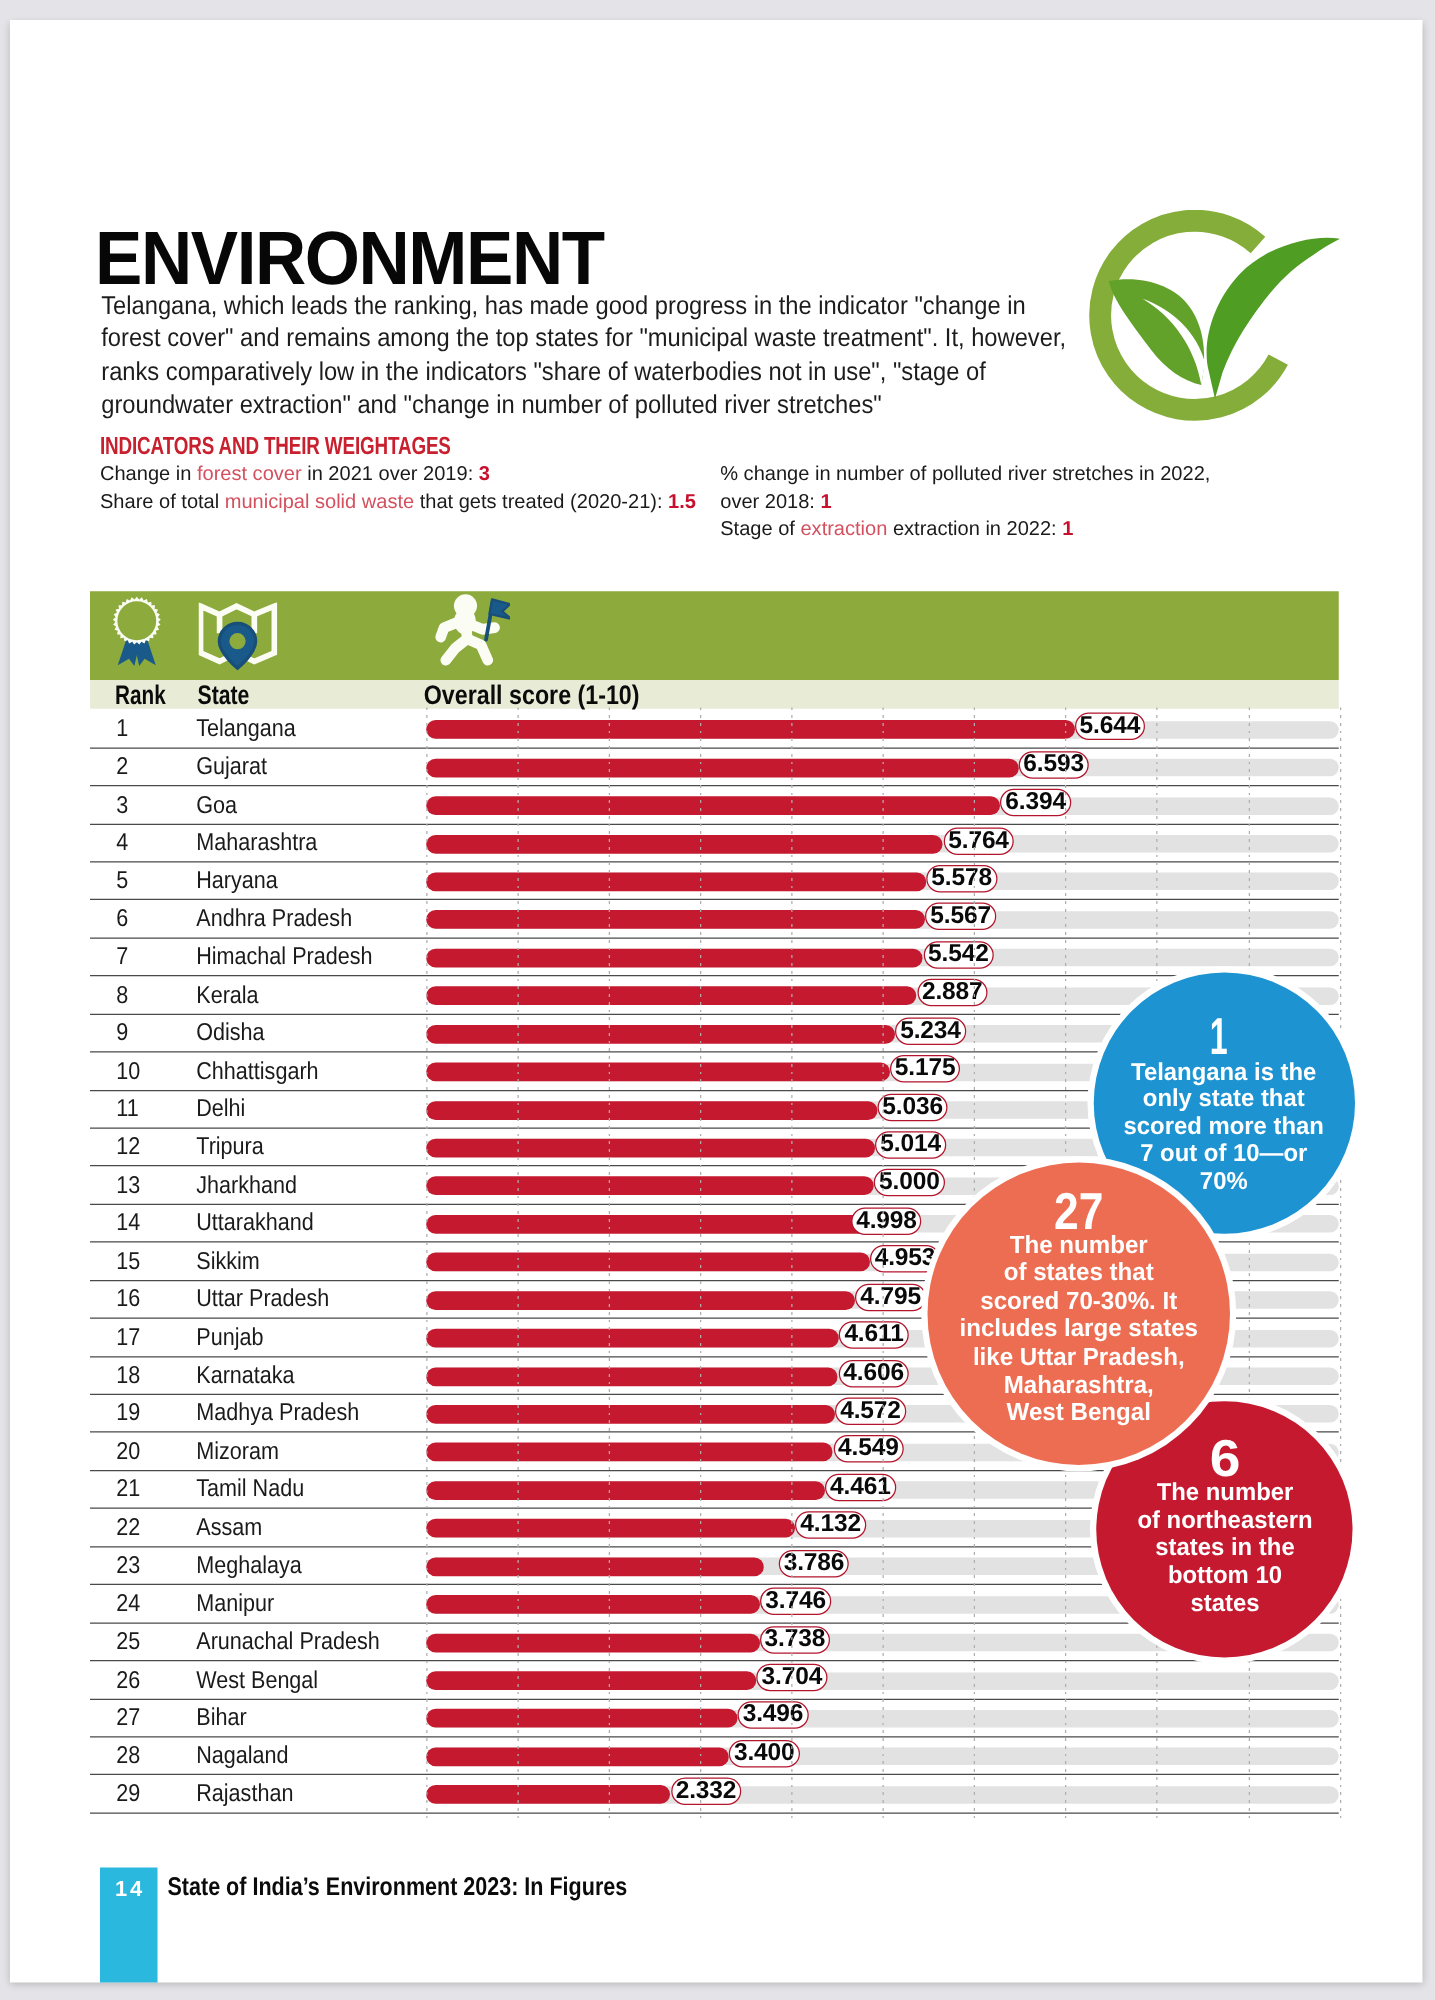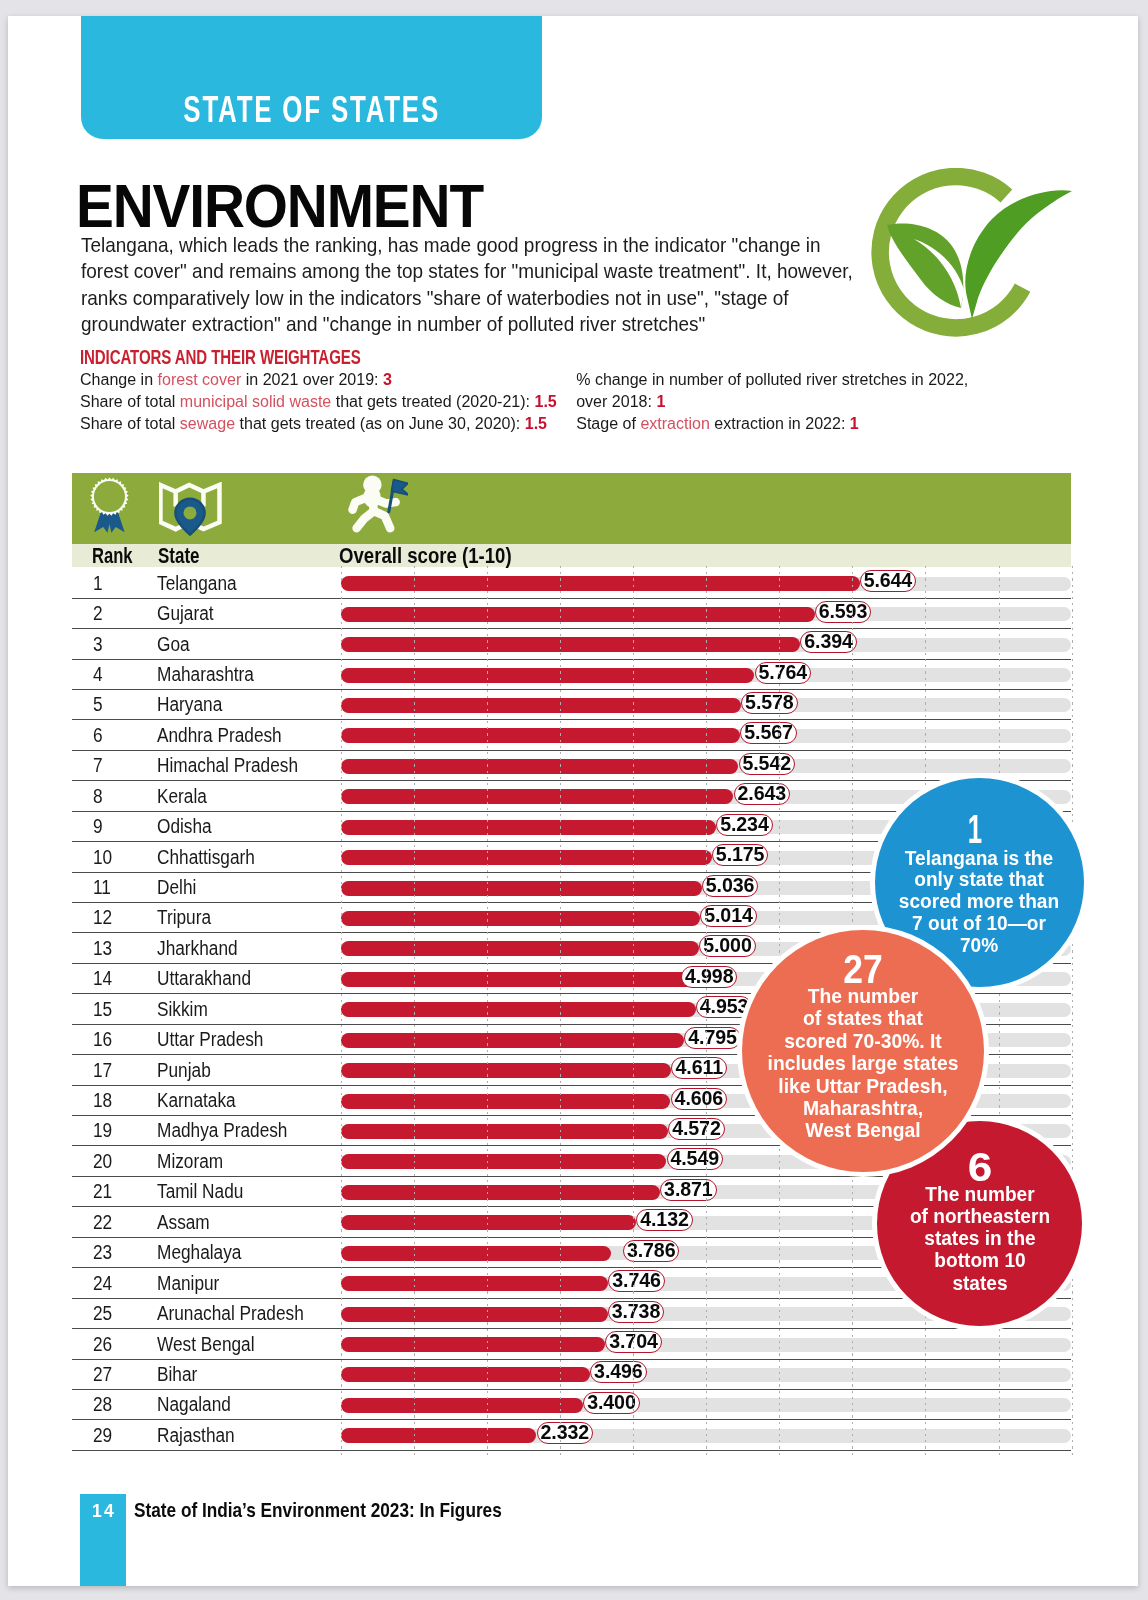--- a/index.html
+++ b/index.html
@@ -57,23 +57,20 @@
   .fbox{position:absolute;left:71.8px;top:1478.1px;width:46.1px;height:92.7px;background:#2ab8de;}
   .fnum{position:absolute;left:71.8px;top:1485px;width:46.1px;text-align:center;color:#fff;font-weight:bold;font-size:17.5px;letter-spacing:2.2px;text-indent:2.2px;}
   .ftxt{position:absolute;left:126.3px;top:1482.2px;font-size:20.5px;font-weight:bold;color:#0b0b0b;white-space:nowrap;
         transform:scaleX(.840);transform-origin:left top;}
 </style>
 </head>
 <body>
 
 <div class="page">
 
-  <div class="banner">
-    <div class="banner-label">STATE OF STATES</div>
-  </div>
 
   <div class="title">ENVIRONMENT</div>
   <div class="intro">
     <div>Telangana, which leads the ranking, has made good progress in the indicator "change in</div>
     <div>forest cover" and remains among the top states for "municipal waste treatment". It, however,</div>
     <div>ranks comparatively low in the indicators "share of waterbodies not in use",  "stage of</div>
     <div>groundwater extraction" and "change in number of polluted river stretches"</div>
   </div>
 
   <div class="logo"><svg viewBox="0 0 202 170" width="202" height="170">
@@ -81,21 +78,20 @@
   <path d="M16 57 C40 52 68 59 81 78 C93 95 94.5 118 90 140 C76 137 61 127 50 112 C35 92 20 73 16 57 Z" fill="#63a22a"></path>
   <path d="M90 140 C85 110 67 85 43 71 C67 79 87 99 93 122 Z" fill="#fff"></path>
   <path d="M201 23 C163 42 124 84 107 130 L101 151 L96 129 C90 105 100 73 121 51 C142 29 179 19 201 23 Z" fill="#4f9d22"></path>
   <path d="M194 29 C157 49 124 91 109 134 C121 93 152 46 194 29 Z" fill="#fff"></path>
 </svg></div>
 
   <div class="ind-head">INDICATORS AND THEIR WEIGHTAGES</div>
   <div class="ind-col ind-left">
       <div><span>Change in </span><span class="r">forest cover</span><span> in 2021 over 2019: </span><span class="rb">3</span></div>
       <div><span>Share of total </span><span class="r">municipal solid waste</span><span> that gets treated (2020-21): </span><span class="rb">1.5</span></div>
-      <div><span>Share of total </span><span class="r">sewage</span><span> that gets treated (as on June 30, 2020): </span><span class="rb">1.5</span></div>
   </div>
   <div class="ind-col ind-right">
       <div><span>% change in number of polluted river stretches in 2022,</span></div>
       <div><span>over 2018: </span><span class="rb">1</span></div>
       <div><span>Stage of </span><span class="r">extraction</span><span> extraction in 2022: </span><span class="rb">1</span></div>
   </div>
 
   <div class="icobar">
     <div style="position:absolute;left:15.5px;top:0.5px"><svg viewBox="0 0 78 104" width="44" height="61">
   <path d="M24 62 L11 101 L27 92 L34.5 102 L42 70 Z" fill="#1a5a8a"></path>
@@ -200,21 +196,21 @@
       <div class="track"></div>
       <div class="bar" style="width:397.35px"></div>
       <div class="pill" style="left:666.55px;width:56.4px">5.542</div>
       <div class="rline"></div>
     </div>
     <div class="row" style="top:213.00px">
       <span class="rk">8</span>
       <span class="st">Kerala</span>
       <div class="track"></div>
       <div class="bar" style="width:392.42px"></div>
-      <div class="pill" style="left:661.62px;width:56.4px">2.643</div>
+      <div class="pill" style="left:661.62px;width:56.4px">2.887</div>
       <div class="rline"></div>
     </div>
     <div class="row" style="top:243.50px">
       <span class="rk">9</span>
       <span class="st">Odisha</span>
       <div class="track"></div>
       <div class="bar" style="width:375.02px"></div>
       <div class="pill" style="left:644.22px;width:56.4px">5.234</div>
       <div class="rline"></div>
     </div>
@@ -304,21 +300,21 @@
       <div class="track"></div>
       <div class="bar" style="width:325.35px"></div>
       <div class="pill" style="left:594.55px;width:56.4px">4.549</div>
       <div class="rline"></div>
     </div>
     <div class="row" style="top:608.50px">
       <span class="rk">21</span>
       <span class="st">Tamil Nadu</span>
       <div class="track"></div>
       <div class="bar" style="width:318.97px"></div>
-      <div class="pill" style="left:588.17px;width:56.4px">3.871</div>
+      <div class="pill" style="left:588.17px;width:56.4px">4.461</div>
       <div class="rline"></div>
     </div>
     <div class="row" style="top:639.00px">
       <span class="rk">22</span>
       <span class="st">Assam</span>
       <div class="track"></div>
       <div class="bar" style="width:295.11px"></div>
       <div class="pill" style="left:564.31px;width:56.4px">4.132</div>
       <div class="rline"></div>
     </div>

